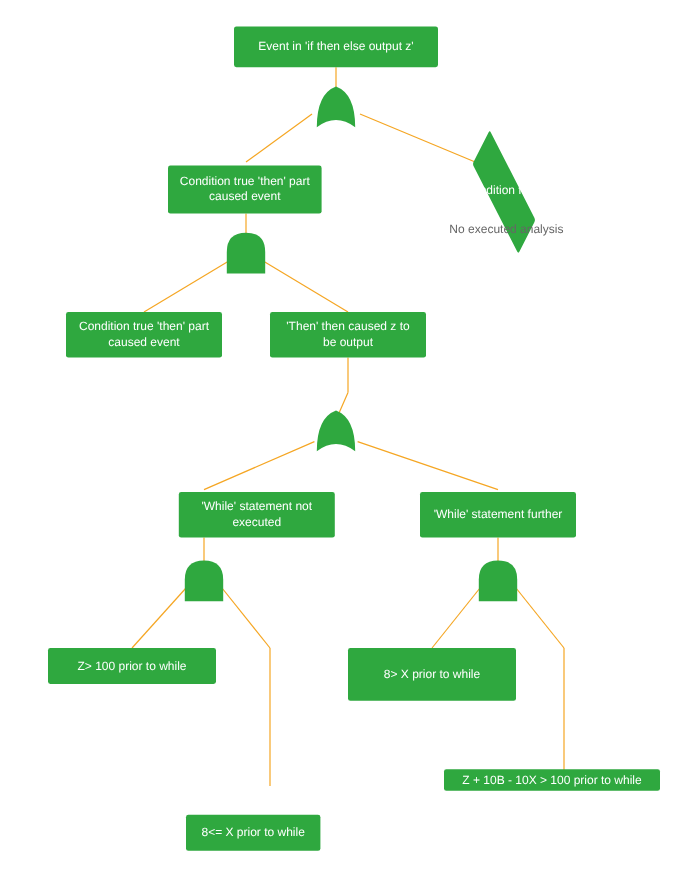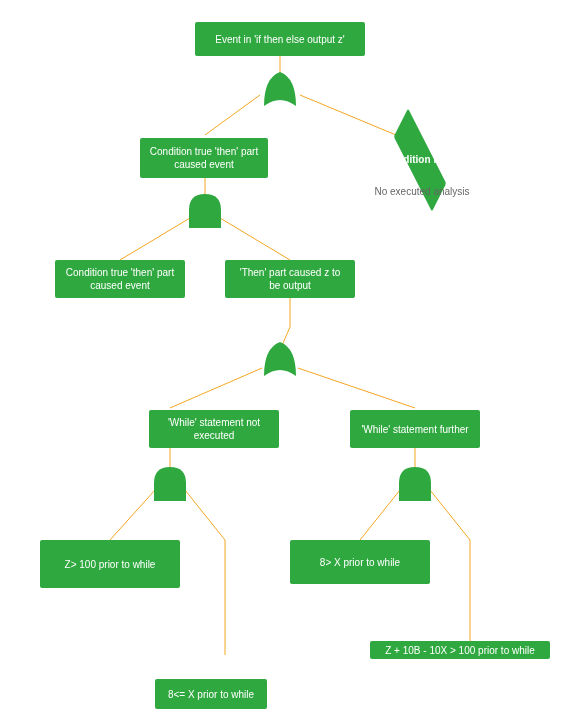--- a/index.html
+++ b/index.html
@@ -40,21 +40,20 @@
     border-radius: 2px;
   }
   .diamond span {
     position: absolute;
     color: #fff;
     font-size: 10px;
     width: 100%;
     text-align: center;
     top: 16px;
     z-index: 2;
-    font-weight: bold;
   }
   .caption {
     position: absolute;
     color: #666;
     font-size: 10px;
     text-align: center;
   }
   .gate-or {
     position: absolute;
     width: 40px; height: 40px;
@@ -126,21 +125,21 @@
   <svg viewBox="0 0 40 40">
       <path d="M4 36 L4 18 Q4 2 20 2 Q36 2 36 18 L36 36 Z" fill="#2fa83f"></path>
     </svg>
 </div>
 
 <div class="box" style="left:55px; top:260px; width:130px; height:38px;">
   <span>Condition true 'then' part caused event</span>
 </div>
 
 <div class="box" style="left:225px; top:260px; width:130px; height:38px;">
-  <span>'Then' part caused z to be output</span>
+  <span>'Then' then caused z to be output</span>
 </div>
 
 <div class="gate-or" style="left:260px; top:340px;">
   <svg viewBox="0 0 40 40">
       <path d="M4 36 Q4 8 20 2 Q36 8 36 36 Q20 24 4 36 Z" fill="#2fa83f"></path>
     </svg>
 </div>
 
 <div class="box" style="left:105px; top:410px; width:130px; height:38px;margin-left:44px;">
   <span>'While' statement not executed</span>
@@ -155,21 +154,21 @@
       <path d="M4 36 L4 18 Q4 2 20 2 Q36 2 36 18 L36 36 Z" fill="#2fa83f"></path>
     </svg>
 </div>
 
 <div class="gate-and" style="left:395px; top:465px;">
   <svg viewBox="0 0 40 40">
       <path d="M4 36 L4 18 Q4 2 20 2 Q36 2 36 18 L36 36 Z" fill="#2fa83f"></path>
     </svg>
 </div>
 
-<div class="box" style="left:40px; top:540px; width:140px; height:48px;justify-content:center;">
+<div class="box" style="left:40px; top:540px; width:140px; height:30px;justify-content:center;">
   <span>Z&gt; 100 prior to while</span>
 </div>
 
 <div class="box" style="left:290px; top:540px; width:140px; height:44px;">
   <span>8&gt; X prior to while</span>
 </div>
 
 <div class="box" style="left:155px; top:679px; width:112px; height:30px;justify-content:center;">
   <span>8&lt;= X prior to while</span>
 </div>

